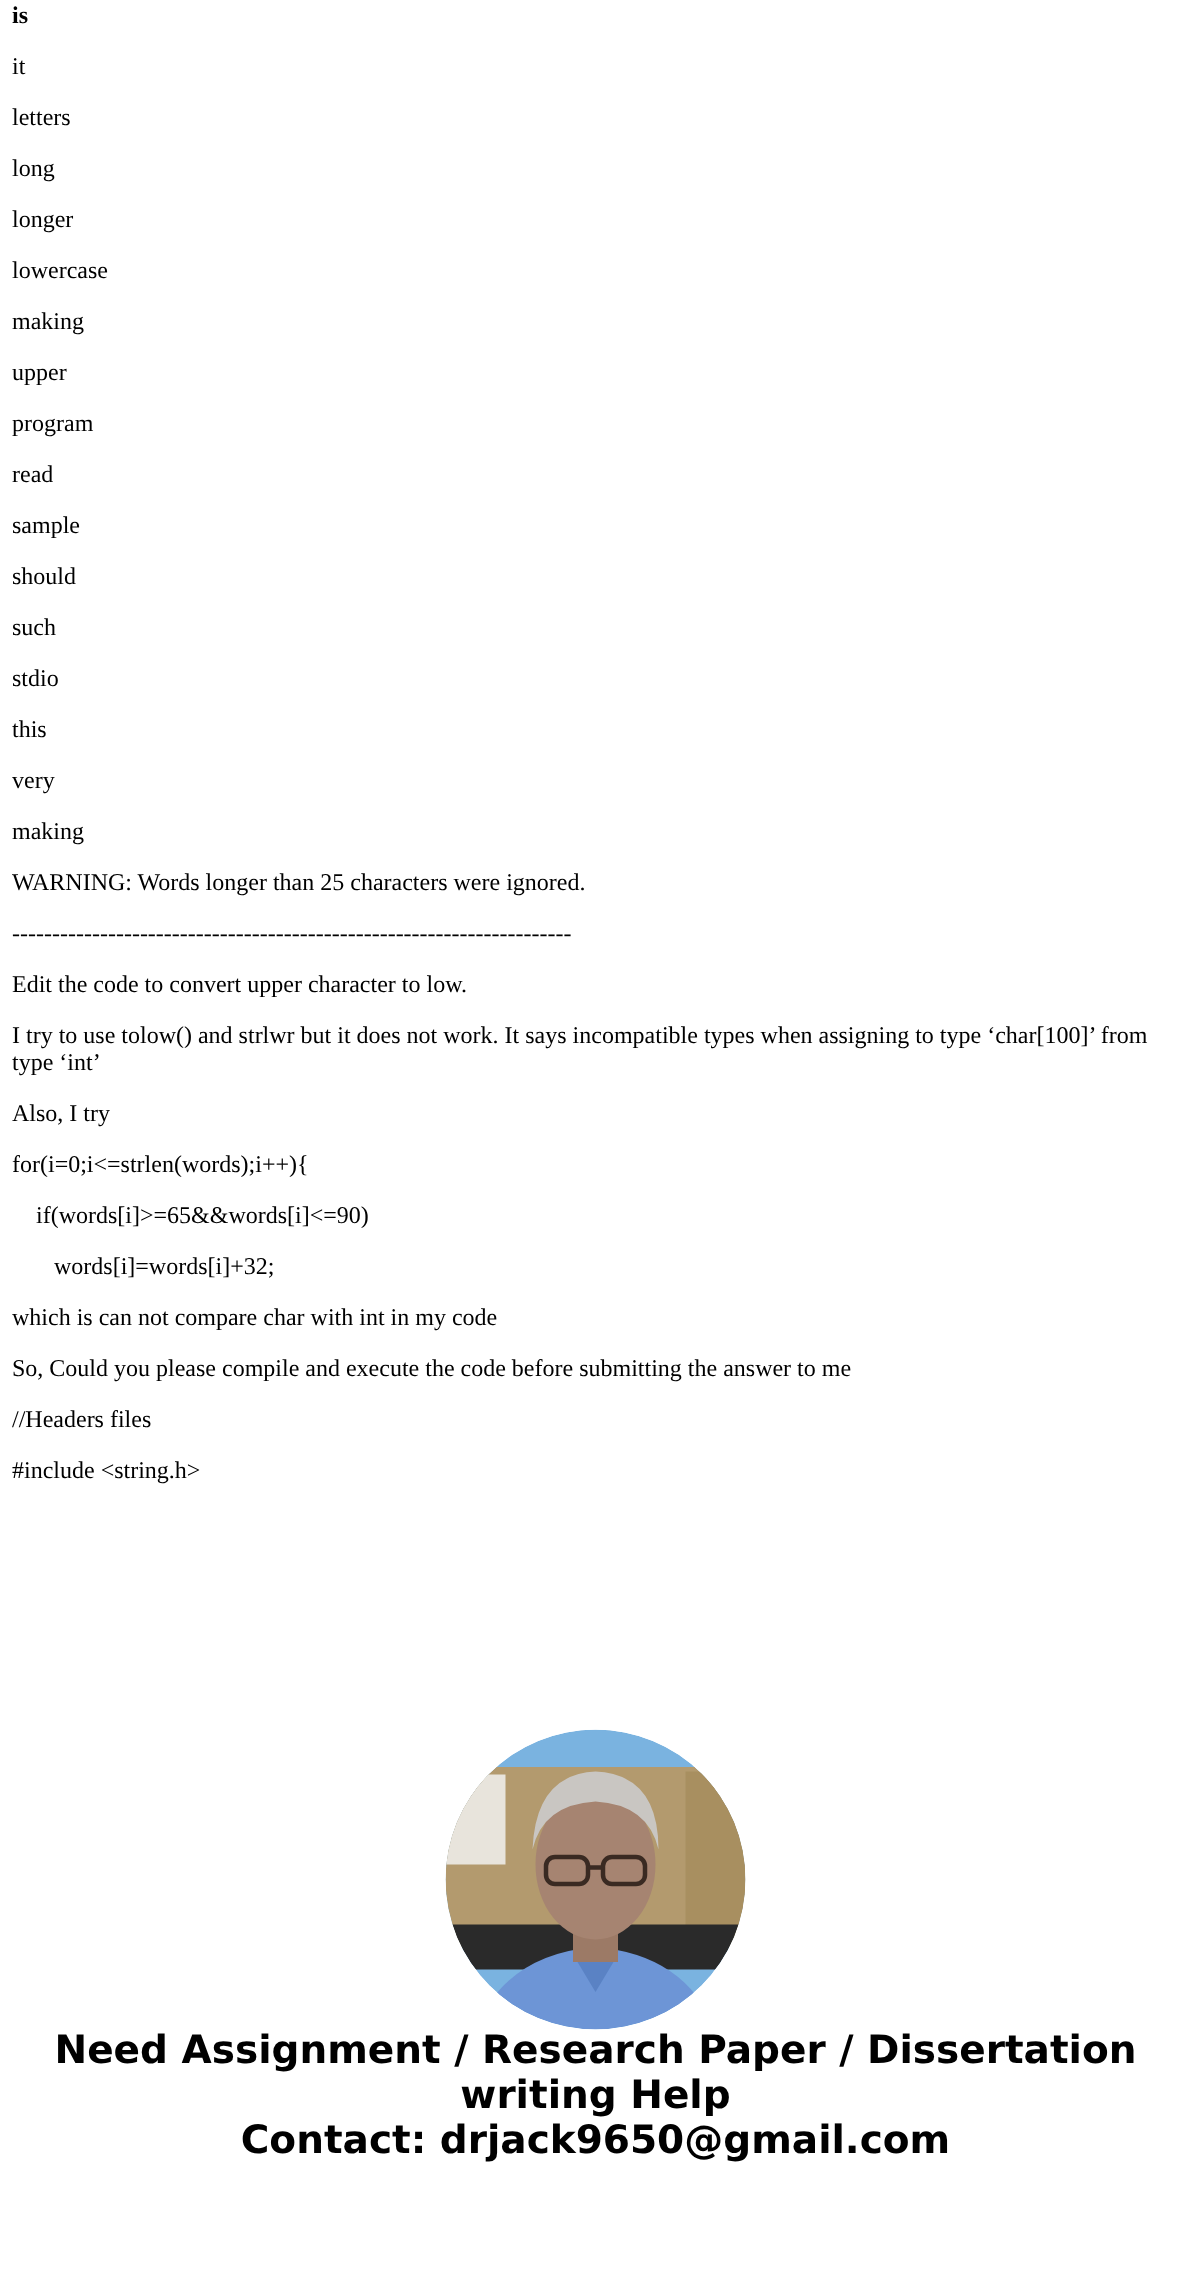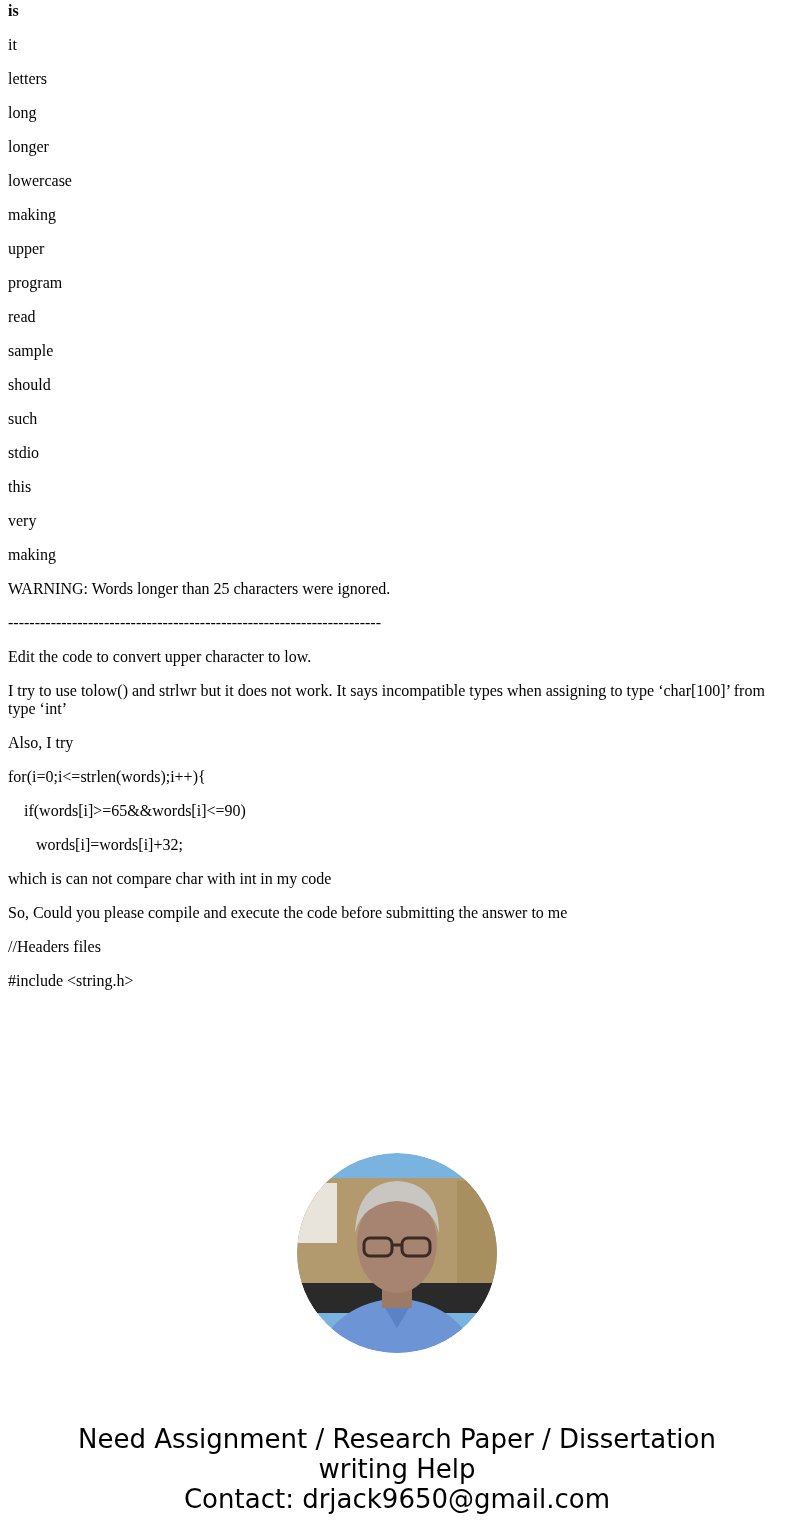--- a/index.html
+++ b/index.html
@@ -26,25 +26,25 @@
     left: 297px;
     top: 1153px;
     width: 200px;
     height: 200px;
     border-radius: 50%;
     overflow: hidden;
   }
   .promo {
     position: absolute;
     left: 0;
-    top: 1424px;
+    top: 1352px;
     width: 794px;
     text-align: center;
     font-family: "DejaVu Sans", sans-serif;
-    font-weight: normal;
+    font-weight: bold;
     font-size: 26px;
     line-height: 30px;
     color: #000;
   }
 </style>
 </head>
 <body>
 
 <div class="content">
   <p class="first">is</p>

